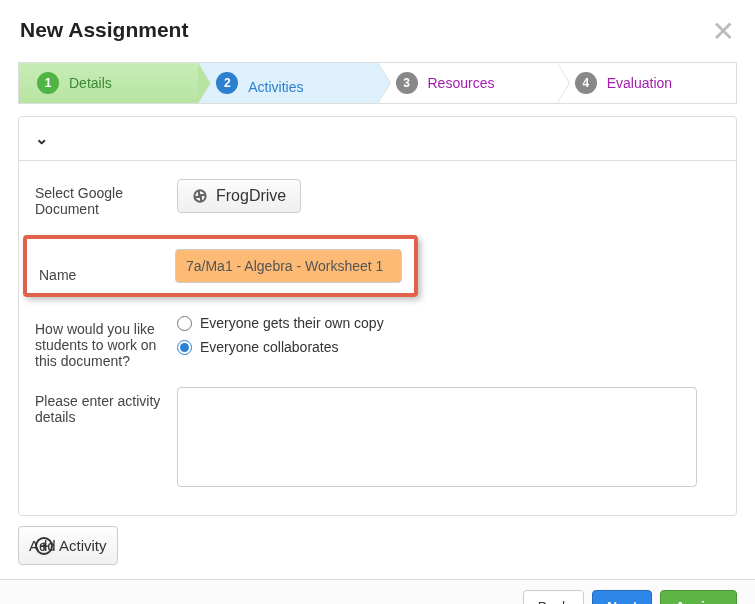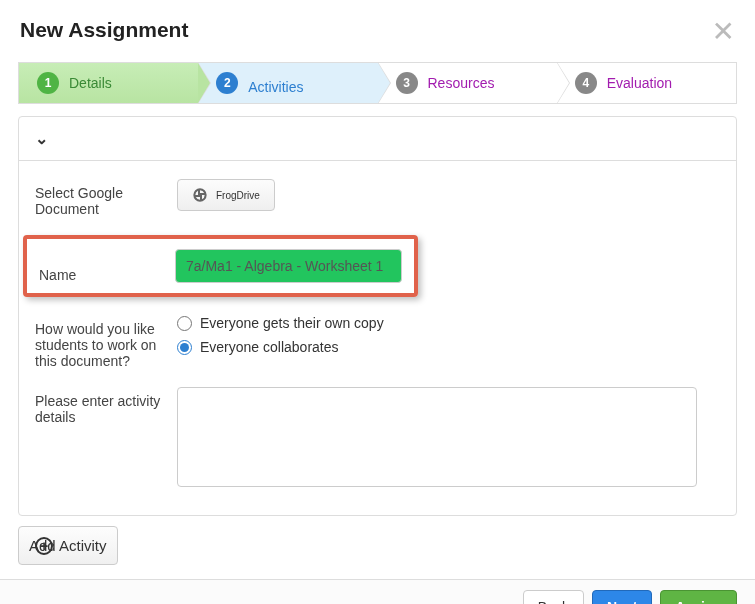--- a/index.html
+++ b/index.html
@@ -32,26 +32,26 @@
     .panel { border: 1px solid #ddd; border-radius: 4px; margin: 0 18px 10px; background: #fff; }
     .panel-header { display: flex; justify-content: space-between; align-items: center; padding: 12px 16px; border-bottom: 1px solid #ddd; cursor: pointer; }
     .panel-title { font-size: 17px; color: #333; }
     .chevron { font-weight:bold; font-size:16px; }
     .panel-body { padding: 18px 16px 6px; }
     
     .field-row { display: flex; align-items: flex-start; margin-bottom: 18px; }
     .field-label { width: 142px; font-size: 14px; color: #444; padding-top: 6px; }
     .field-control { flex: 1; }
     
-    .frogdrive-btn { display: inline-flex; align-items: center; gap: 8px; padding: 7px 14px; border: 1px solid #ccc; border-radius: 4px; background: linear-gradient(to bottom,#fcfcfc,#efefef); font-size: 10px; color: #333; cursor: pointer; }
+    .frogdrive-btn { display: inline-flex; align-items: center; gap: 8px; padding: 7px 14px; border: 1px solid #ccc; border-radius: 4px; background: linear-gradient(to bottom,#fcfcfc,#efefef); font-size: 16px; color: #333; cursor: pointer; }
     .frogdrive-icon { width:16px; height:16px; display:inline-block; }
     
     .highlight-box { border: 4px solid #e0624b; border-radius: 4px; padding: 10px 12px; display:flex; align-items:flex-end; margin: 0 0 18px -12px; width: calc(100% - 300px); min-width: 395px; box-shadow: 3px 3px 6px rgba(0,0,0,0.25); }
     .highlight-box .field-label { width: 136px; padding-top: 0; }
-    .name-input { flex:1; padding: 8px 10px; border: 1px solid #ccc; border-radius: 4px; background: #22c55e; font-size: 14px; color: #555; width: 210px; }
+    .name-input { flex:1; padding: 8px 10px; border: 1px solid #ccc; border-radius: 4px; background: #fdba74; font-size: 14px; color: #555; width: 210px; }
     
     .radio-group label { display: flex; align-items: center; gap: 8px; font-size: 14px; color: #333; margin-bottom: 8px; cursor:pointer; }
     .radio-group input[type="radio"] { width:15px; height:15px; accent-color: #2d7fd0; cursor:pointer; }
     
     textarea.details { width: 100%; max-width: 520px; height: 100px; border: 1px solid #ccc; border-radius: 4px; padding: 8px; font-family: inherit; font-size: 14px; resize: none; }
     
     .add-activity { margin: 0 18px 14px; border: 1px solid #ccc; border-radius: 4px; background: linear-gradient(to bottom,#fdfdfd,#f0f0f0); display:flex; align-items:center; justify-content:center; padding: 10px; gap:8px; font-size:15px; color:#333; cursor:pointer; position:relative; }
     .plus-icon { position:absolute; left:16px; width:18px; height:18px; border-radius:50%; border:2px solid #333; display:flex; align-items:center; justify-content:center; font-weight:bold; font-size:14px; line-height:1; }
     
     .footer { border-top: 1px solid #ddd; background: #fbfbfb; padding: 10px 18px; display:flex; justify-content:flex-end; gap:8px; }

